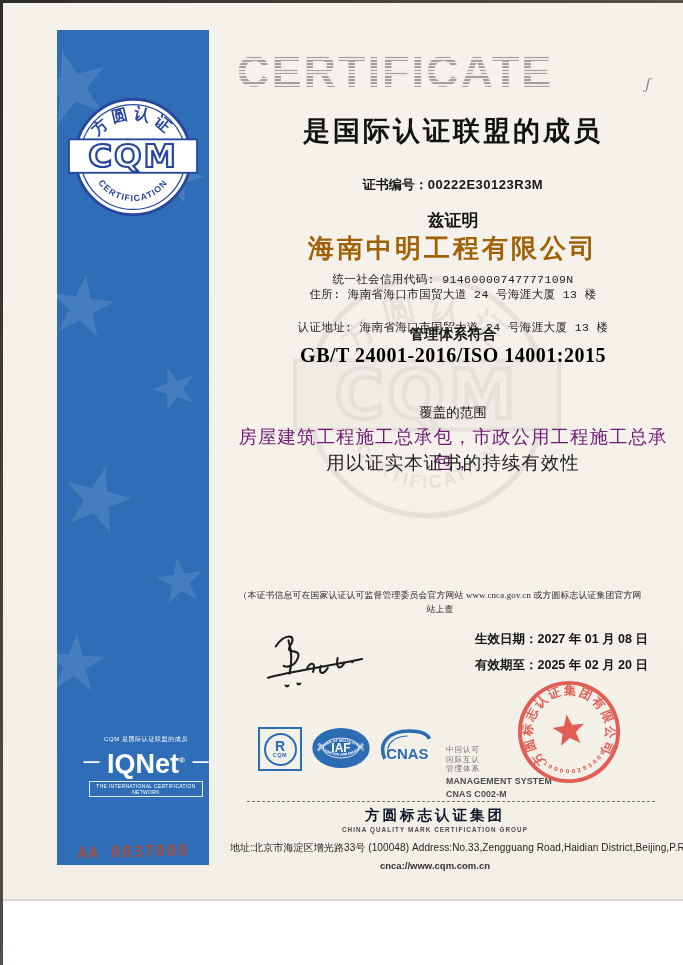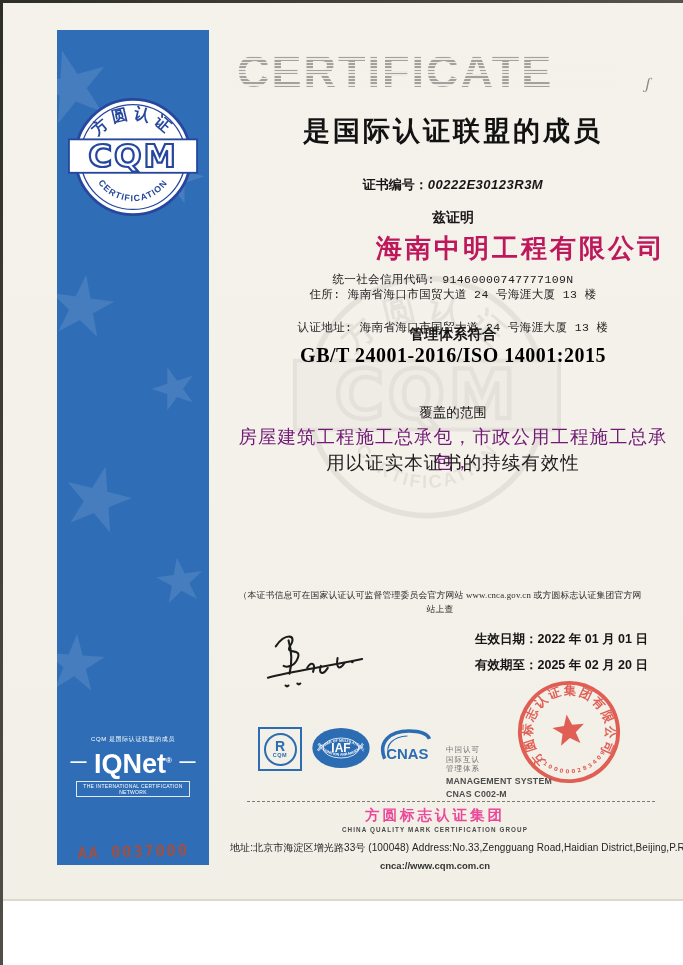--- a/index.html
+++ b/index.html
@@ -23,23 +23,23 @@
   .cqm-logo{left:68px;top:92px;width:130px;height:130px;}
   .cqm-watermark{left:293px;top:263px;width:268px;height:268px;opacity:0.12;filter:grayscale(0.85) brightness(0.85);}
 
   
   .cert-word{left:237px;top:47px;width:400px;font-size:45px;font-weight:800;letter-spacing:2px;color:#a3a19d;white-space:nowrap;transform-origin:left top;transform:scaleY(0.98);}
   .cert-stripes{left:232px;top:44px;width:390px;height:48px;pointer-events:none;
     background:repeating-linear-gradient(180deg,rgba(244,241,234,0) 0px,rgba(244,241,234,0) 1.6px,rgba(244,241,234,0.92) 1.6px,rgba(244,241,234,0.92) 3.2px);}
   .content{left:240px;top:0;width:426px;text-align:center;color:#161616;}
   .title{position:absolute;left:0;top:113px;width:426px;font-size:27px;font-weight:800;letter-spacing:3px;color:#121212;}
   .certno{position:absolute;left:0;top:176px;width:426px;font-size:13px;font-weight:700;}
-  .certno .val{font-weight:600;letter-spacing:0.5px;font-style:italic;}
-  .attest{position:absolute;left:0;top:209px;width:426px;font-size:14px;font-weight:700;}
-  .company{position:absolute;left:0;top:231px;width:426px;font-size:26px;letter-spacing:3px;font-weight:600;font-family:"Liberation Serif","DejaVu Serif",serif;color:#be185d;text-align:right;}
+  .certno .val{font-weight:600;letter-spacing:0.5px;}
+  .attest{position:absolute;left:0;top:209px;width:426px;font-size:17px;font-weight:700;}
+  .company{position:absolute;left:0;top:231px;width:426px;font-size:26px;letter-spacing:3px;font-weight:600;font-family:"Liberation Serif","DejaVu Serif",serif;color:#a16207;}
   .infoline{position:absolute;left:0;width:426px;font-size:11.5px;letter-spacing:0.4px;font-family:Liberation Mono, monospace;color:#222;}
   .conform{position:absolute;left:0;top:325px;width:426px;font-size:14.5px;font-weight:700;}
   .standard{position:absolute;left:0;top:344px;width:426px;font-size:20px;font-weight:700;font-family:"Liberation Serif","DejaVu Serif",serif;letter-spacing:0.5px;color:#000000;}
   .scopehead{position:absolute;left:0;top:404px;width:426px;font-size:13.5px;font-weight:400;}
   .scope1{position:absolute;left:-8px;top:424px;width:442px;font-size:18.5px;font-family:"Liberation Serif","DejaVu Serif",serif;letter-spacing:1px;color:#701a75;}
   .scope2{position:absolute;left:0;top:450px;width:426px;font-size:18.5px;font-family:"Liberation Serif","DejaVu Serif",serif;letter-spacing:1px;color:#1c1c1c;}
   .disclaimer{position:absolute;left:-5px;top:589px;width:410px;font-size:8.8px;line-height:13.5px;letter-spacing:0.2px;font-family:"Liberation Serif","DejaVu Serif",serif;color:#2a2a2a;}
 
   .signature{left:262px;top:626px;width:108px;height:72px;}
 
@@ -56,21 +56,21 @@
   .cnas{left:379px;top:726px;width:54px;height:40px;}
   .acc-text{left:446px;top:717px;width:120px;text-align:left;margin-top:28px;}
   .acc-text .cn{font-size:7.5px;line-height:9.5px;color:#6f6f6f;letter-spacing:1px;}
   .acc-text .en{font-size:8.8px;line-height:11px;font-weight:700;color:#4c4c4c;margin-top:2px;letter-spacing:0.2px;}
 
   .stamp{left:515px;top:678px;width:108px;height:108px;transform:rotate(-8deg);opacity:0.9;}
 
   
   .divider{left:247px;top:801px;width:408px;border-top:1.5px dashed #7c7b76;}
   .footer{left:230px;top:806px;width:410px;text-align:center;color:#222;}
-  .f-group{font-size:14.5px;font-weight:800;letter-spacing:3px;color:#ec4899;}
+  .f-group{font-size:14.5px;font-weight:800;letter-spacing:3px;color:#0f172a;}
   .f-group-en{font-size:6.3px;font-weight:700;letter-spacing:1.1px;color:#4a4a4a;margin-top:1px;}
   .f-addr{font-size:10px;margin-top:8px;letter-spacing:0.1px;color:#242424;white-space:nowrap;}
   .f-url{font-size:9.5px;font-weight:700;margin-top:5px;color:#333;}
 </style>
 </head>
 <body>
 
 <div class="abs paper"></div>
 <div class="abs paper-bottom-line"></div>
 <div class="abs edge-top"></div>
@@ -79,21 +79,21 @@
 
 <div class="abs band">
   <span class="star" style="left:-28px;top:8px;font-size:95px;transform:rotate(-15deg);">★</span>
   <span class="star" style="left:88px;top:110px;font-size:70px;transform:rotate(18deg);">★</span>
   <span class="star" style="left:-12px;top:235px;font-size:82px;transform:rotate(8deg);">★</span>
   <span class="star" style="left:92px;top:330px;font-size:56px;transform:rotate(-18deg);">★</span>
   <span class="star" style="left:2px;top:425px;font-size:86px;transform:rotate(14deg);">★</span>
   <span class="star" style="left:96px;top:520px;font-size:60px;transform:rotate(-8deg);">★</span>
   <span class="star" style="left:-16px;top:595px;font-size:76px;transform:rotate(4deg);">★</span>
 
-  <div style="position:absolute;left:0;top:705px;width:152px;text-align:center;color:#fff;">
+  <div style="position:absolute;left:13px;top:705px;width:152px;text-align:center;color:#fff;">
     <div style="font-size:6px;letter-spacing:0.6px;">CQM 是国际认证联盟的成员</div>
     <div style="margin-top:2px;font-size:27px;font-weight:800;line-height:30px;white-space:nowrap;">
       <span style="font-size:16px;vertical-align:6px;">—</span>
       <span>IQNet</span><sup style="font-size:8px;">®</sup>
       <span style="font-size:16px;vertical-align:6px;">—</span>
     </div>
     <div style="margin:2px auto 0;width:112px;border:1px solid rgba(255,255,255,0.85);font-size:5px;letter-spacing:0.3px;padding:1px 0;">THE INTERNATIONAL CERTIFICATION NETWORK</div>
   </div>
   <div style="position:absolute;left:0;top:812px;width:152px;text-align:center;font-family:'DejaVu Sans Mono',monospace;font-size:16px;font-weight:600;letter-spacing:1.5px;color:#9c5147;transform:rotate(-1.5deg);">AA 0037000</div>
 </div>
@@ -163,21 +163,21 @@
     <path d="M 60,40 C 57,48 62,50 67,42"></path>
     <path d="M 77,32 C 75,42 79,45 84,37"></path>
     <circle cx="92" cy="36" r="1.4" fill="#1b1b1b" stroke="none"></circle>
     <path d="M 24,60 C 25,61 26,61 27,60"></path>
     <path d="M 36,58 C 37,59 38,59 39,58"></path>
   </g>
 </svg>
 
 <div class="abs dates">
   <div class="row">
-    <span>生效日期：</span><span class="dv">2022 年 01 月 01 日</span>
+    <span>生效日期：</span><span class="dv">2027 年 01 月 08 日</span>
   </div>
   <div class="row">
     <span>有效期至：</span><span class="dv">2025 年 02 月 20 日</span>
   </div>
 </div>
 
 <div class="abs rcqm">
   <div class="circ">
     <div class="r">R</div>
     <div class="c">CQM</div>

